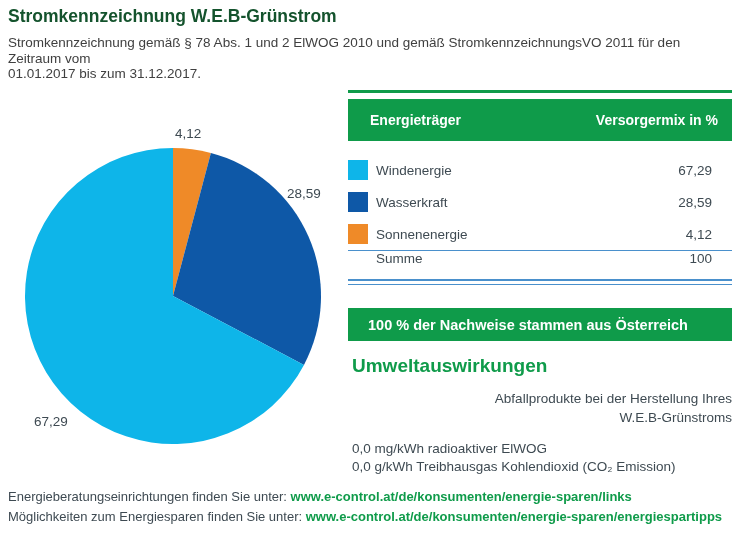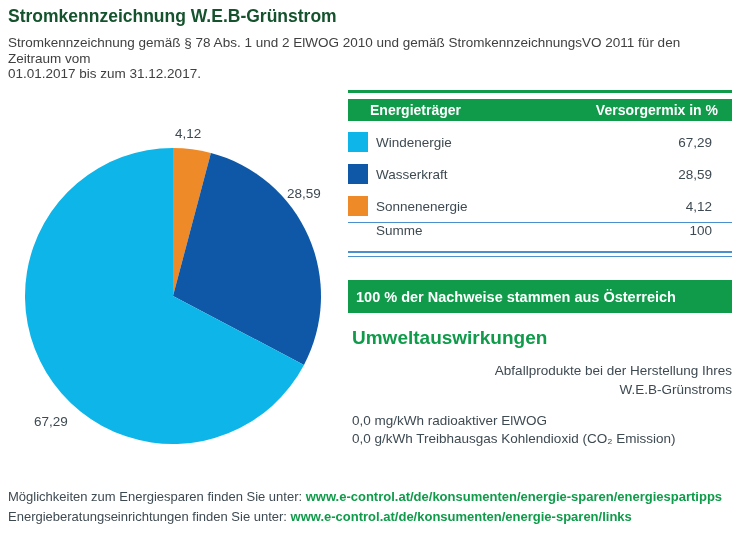--- a/index.html
+++ b/index.html
@@ -14,36 +14,36 @@
   .pie-wrap{position:absolute;left:24px;top:147px;width:298px;height:298px;}
   .pie-wrap svg{display:block;width:298px;height:298px;}
   .pie-label{position:absolute;font-size:13.5px;color:#3e4a52;white-space:nowrap;}
   .pie-label-sun{left:175px;top:126px;}
   .pie-label-water{left:287px;top:186px;}
   .pie-label-wind{left:34px;top:414px;}
   
   .panel{position:absolute;left:348px;top:90px;width:384px;}
   .green-rule{height:3px;background:#0f9b4a;}
   .tbl-header{
-    margin-top:6px;height:22px;background:#0f9b4a;color:#ffffff;font-weight:bold;font-size:14px;
+    margin-top:6px;height:42px;background:#0f9b4a;color:#ffffff;font-weight:bold;font-size:14px;
     display:flex;align-items:center;justify-content:space-between;padding:0 14px 0 22px;box-sizing:border-box;
   }
-  .tbl-rows{padding-top:5px;}
+  .tbl-rows{padding-top:13px;}
   .tbl-row{height:32px;display:flex;align-items:center;font-size:13.5px;}
   .swatch{width:20px;height:20px;flex:0 0 20px;margin-right:8px;}
   .row-label{color:#3e4a52;}
   .row-value{margin-left:auto;padding-right:20px;color:#3e4a52;}
   .line-single{border-top:1px solid #4a90cc;margin-top:0px;}
   .total-row{height:28px;display:flex;align-items:flex-start;font-size:13.5px;}
   .total-label{margin-left:28px;}
   .line-double-a{height:2px;background:#4a90cc;}
   .line-double-b{height:1px;background:#4a90cc;margin-top:3px;}
   .banner{
     margin-top:23px;height:33px;background:#0f9b4a;color:#ffffff;font-weight:bold;font-size:14.5px;
-    display:flex;align-items:center;padding-left:8px;box-sizing:border-box;
+    display:flex;align-items:center;padding-left:20px;box-sizing:border-box;
   }
   .env-heading{margin:14px 0 12px 4px;font-size:19px;font-weight:bold;color:#0f9b4a;}
   .env-para{margin:10px 0 0 4px;font-size:13.5px;line-height:19px;color:#3e4a52;text-align:right;}
   .env-emissions{margin:13px 0 0 4px;font-size:13.5px;line-height:17.5px;color:#3e4a52;}
   
   .footer{position:absolute;left:8px;top:487px;font-size:13px;line-height:20px;color:#3e4a52;}
   .footer a{color:#0f9b4a;font-weight:bold;text-decoration:none;}
 </style>
 </head>
 <body>
@@ -111,20 +111,20 @@
       <span>W.E.B-Grünstroms</span>
     </div>
     <div class="env-emissions">
       <span>0,0 mg/kWh radioaktiver ElWOG</span><br>
       <span>0,0 g/kWh Treibhausgas Kohlendioxid (CO₂ Emission)</span>
     </div>
   </div>
 
   <div class="footer">
     <div>
-      <span>Möglichkeiten zum Energiesparen finden Sie unter: </span><a href="#">www.e-control.at/de/konsumenten/energie-sparen/energiespartipps</a>
+      <span>Energieberatungseinrichtungen finden Sie unter: </span><a href="#">www.e-control.at/de/konsumenten/energie-sparen/links</a>
     </div>
     <div>
-      <span>Energieberatungseinrichtungen finden Sie unter: </span><a href="#">www.e-control.at/de/konsumenten/energie-sparen/links</a>
+      <span>Möglichkeiten zum Energiesparen finden Sie unter: </span><a href="#">www.e-control.at/de/konsumenten/energie-sparen/energiespartipps</a>
     </div>
   </div>
 
 </div>
 
 </body></html>

